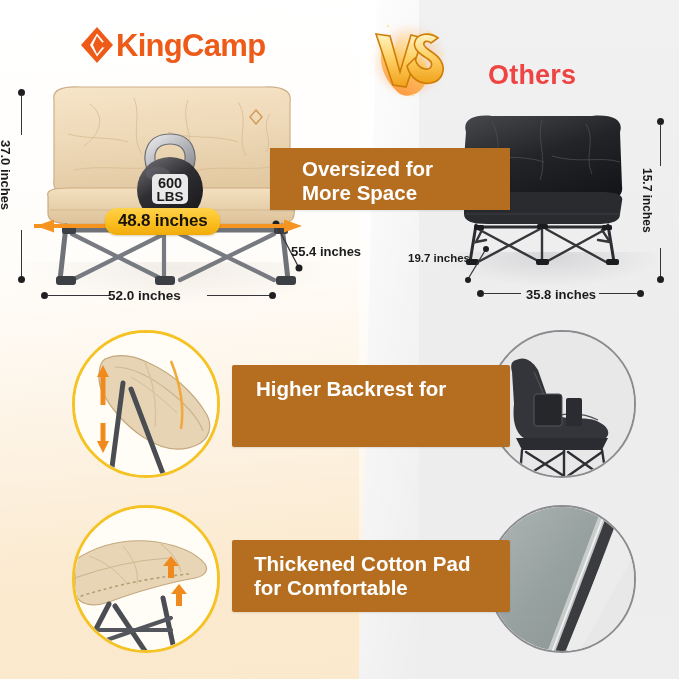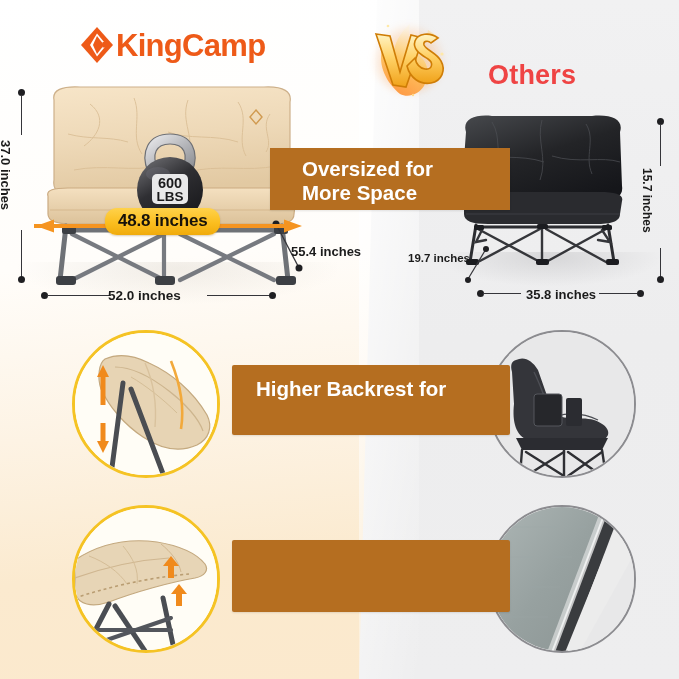--- a/index.html
+++ b/index.html
@@ -56,21 +56,21 @@
   }
 
   
   .banner{
     position:absolute; background:#b56e20; color:#ffffff;
     font-weight:bold; line-height:1.17; text-align:left;
     box-shadow:0 1px 2px rgba(0,0,0,.10);
   }
   .banner span{ display:block; }
   #banner1{ left:270px; top:148px; width:240px; height:62px; font-size:20.5px; padding:9px 0 0 32px; }
-  #banner2{ left:232px; top:365px; width:278px; height:70px; font-size:20.5px; padding:12px 0 0 24px; border-radius:2px; }
+  #banner2{ left:232px; top:365px; width:278px; height:82px; font-size:20.5px; padding:12px 0 0 24px; border-radius:2px; }
   #banner3{ left:232px; top:540px; width:278px; height:72px; font-size:20.5px; padding:12px 0 0 22px; border-radius:2px; }
 
   
   .chairL{ position:absolute; left:38px; top:84px; width:268px; height:220px; }
   .kb{ position:absolute; left:122px; top:122px; width:96px; height:104px; }
 
   
   .chairR{ position:absolute; left:452px; top:110px; width:180px; height:168px; }
 
   
@@ -419,15 +419,17 @@
       <g stroke="#9fa8a7" stroke-width=".7" opacity=".5">
         <path d="M0 20 L96 20"></path>
           <path d="M0 50 L82 50"></path>
           <path d="M0 80 L70 80"></path>
           <path d="M0 110 L58 110"></path>
       </g>
     </svg>
   </div>
 
   <div class="banner" id="banner3">
+    <span>Thickened Cotton Pad</span>
+    <span>for Comfortable</span>
   </div>
 
 </div>
 
 </body></html>

